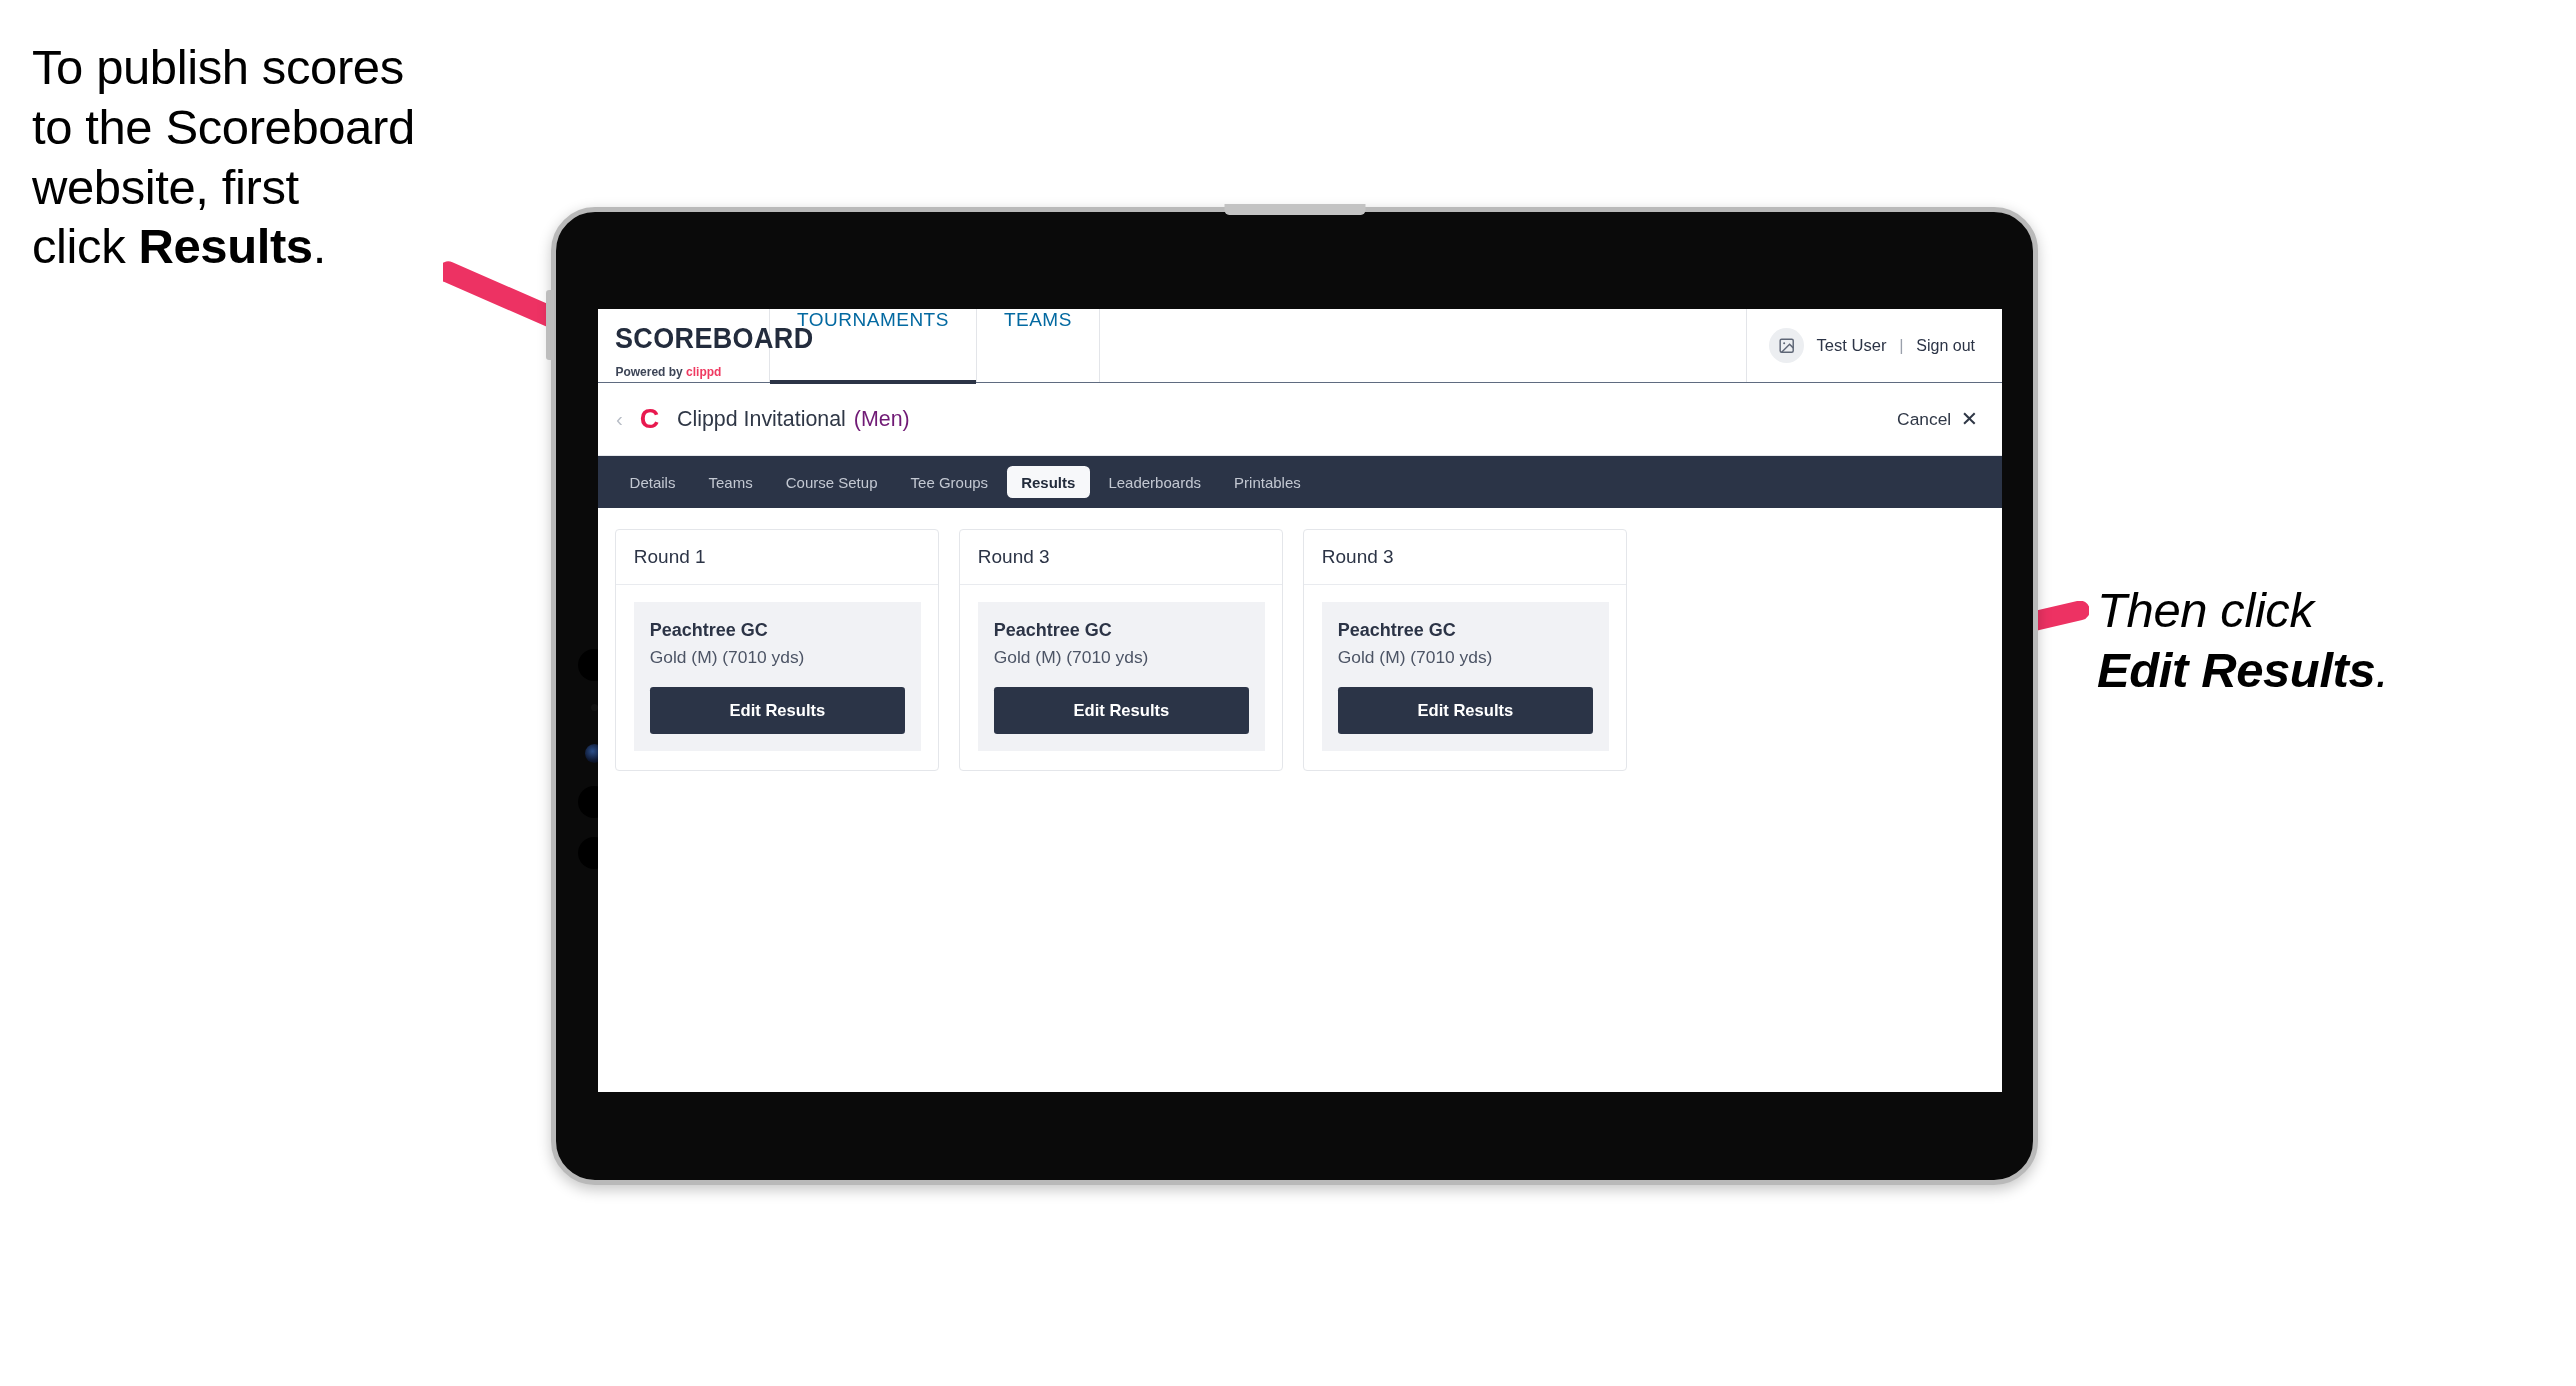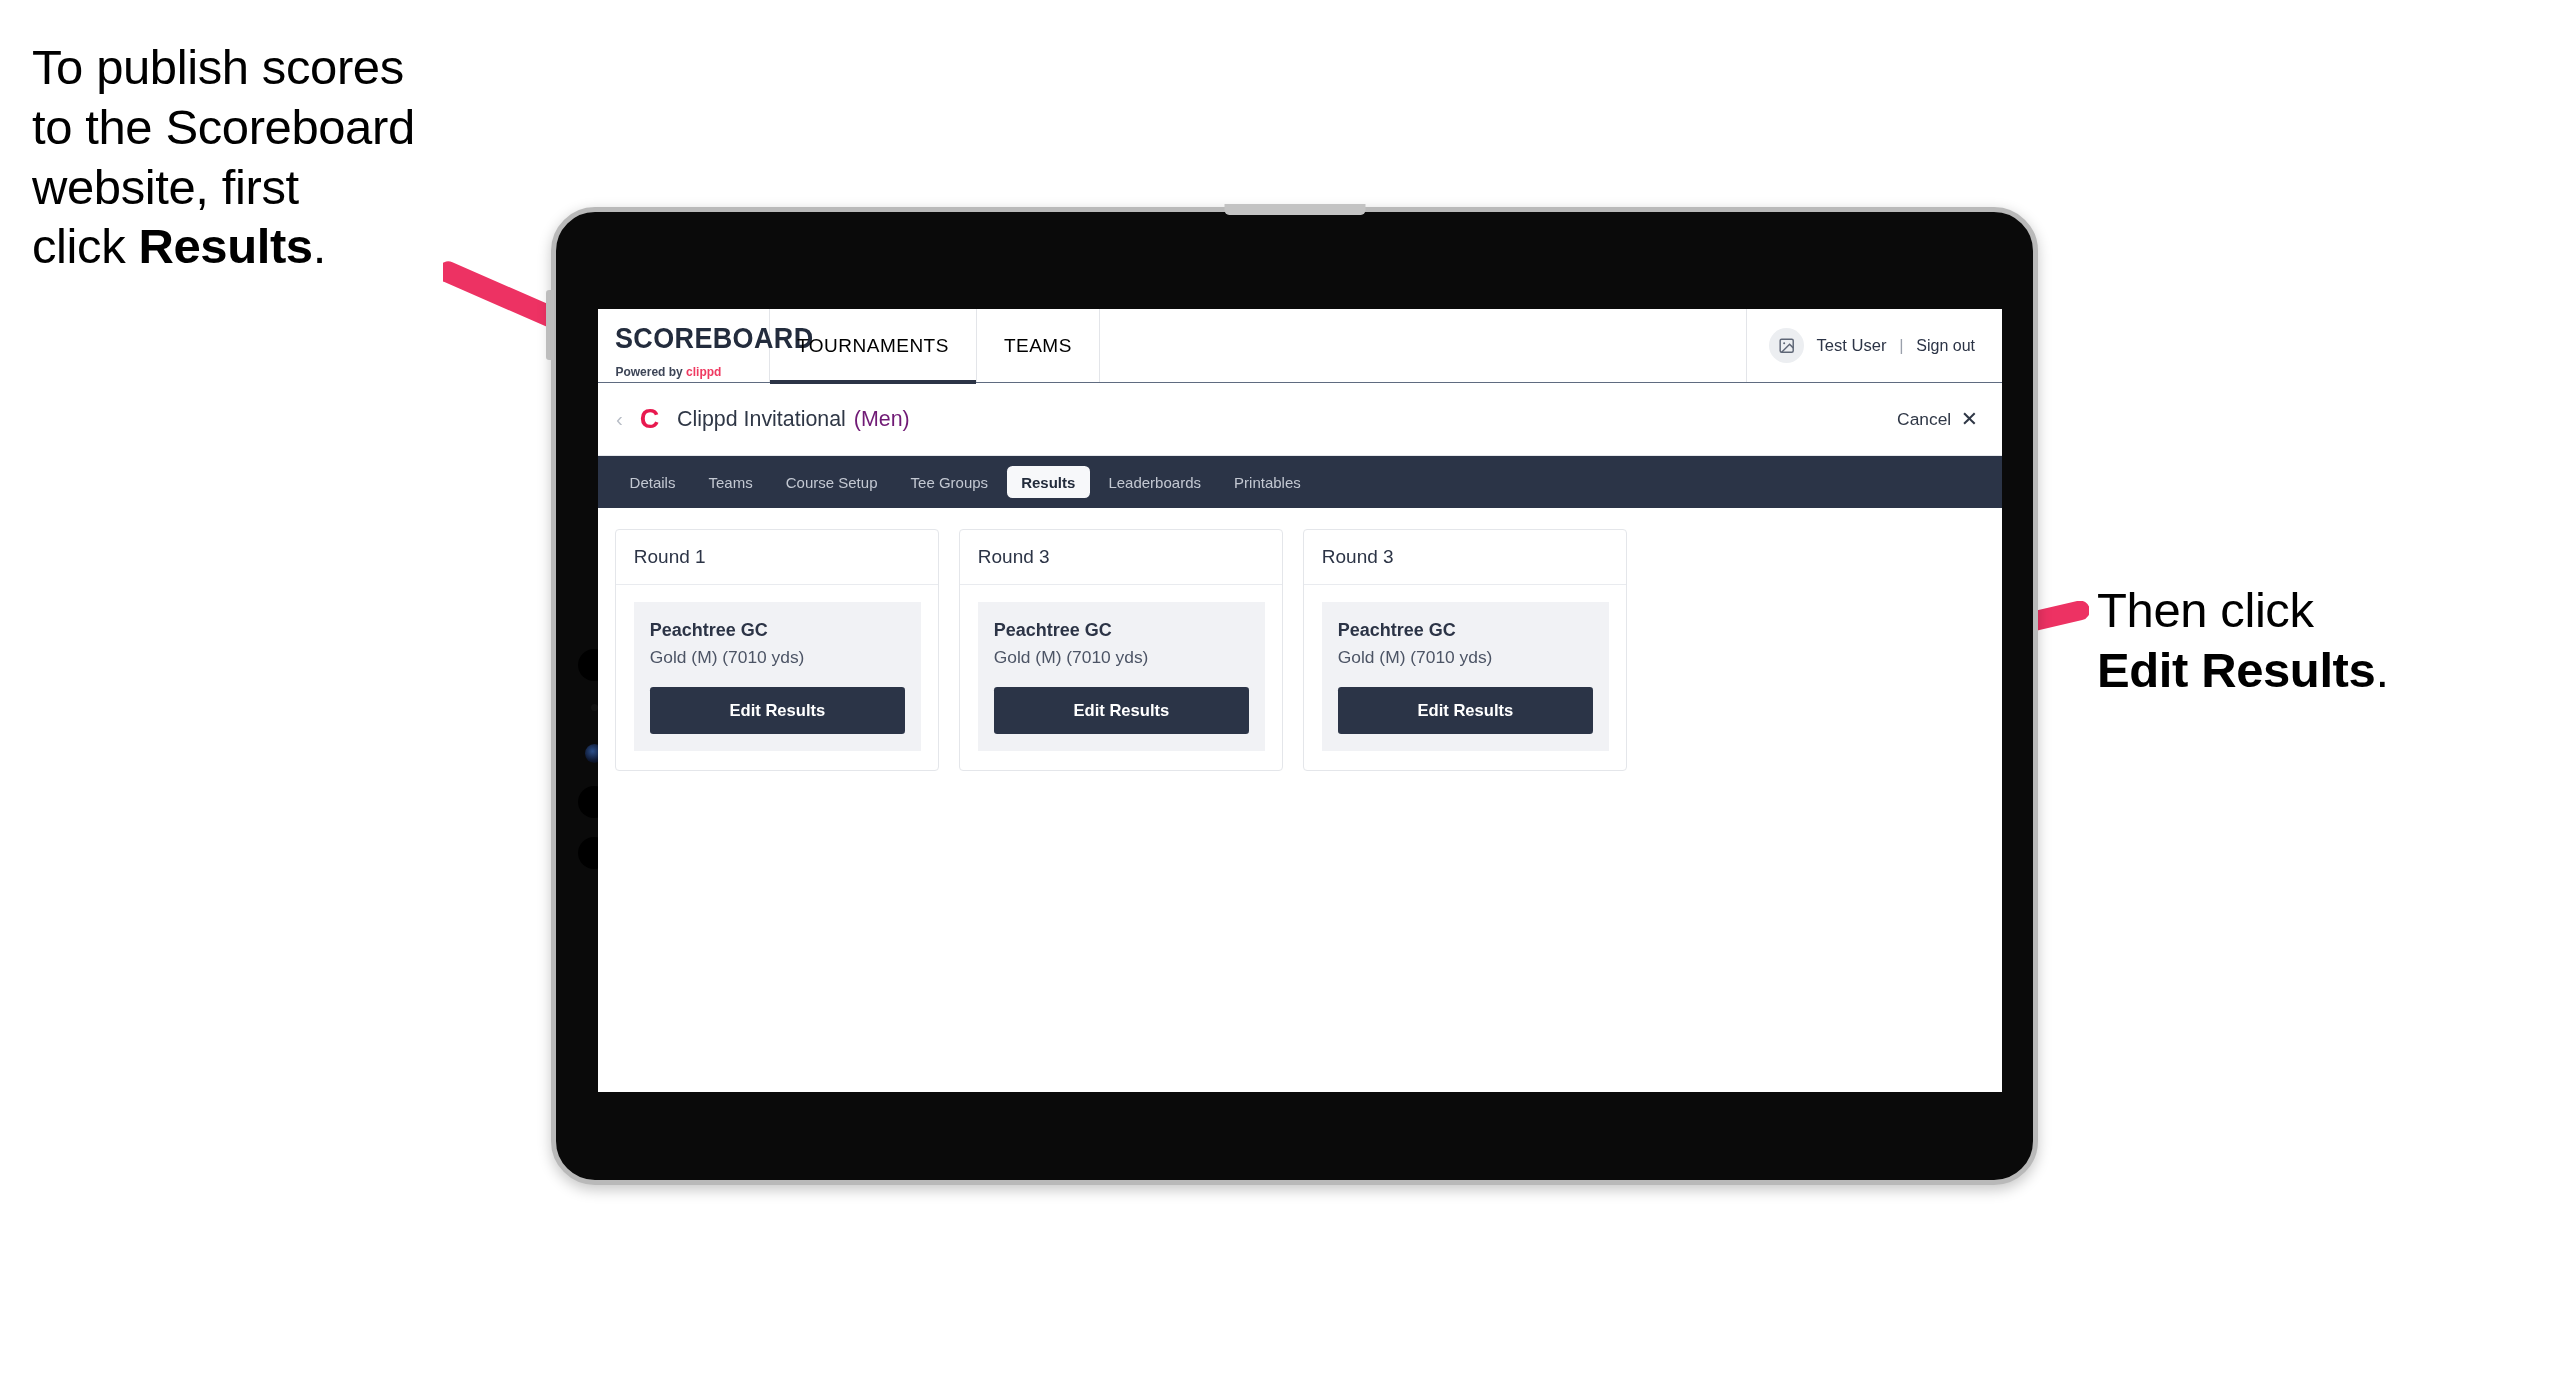--- a/index.html
+++ b/index.html
@@ -30,20 +30,21 @@
     width: 522px;
     font-size: 49px;
     line-height: 1.22;
   }
   #annot-right {
     left: 2097px;
     top: 581px;
     width: 443px;
     font-size: 49px;
     line-height: 1.22;
+    font-style: italic;
   }
   .annot b { font-weight: 700; }
 
   
   .arrow-svg {
     position: absolute;
     pointer-events: none;
   }
   #arrow-one { left: 443px; top: 261px; }
   #arrow-two { left: 1598px; top: 601px; }
@@ -138,25 +139,24 @@
     margin-top: 13px;
     font-size: 12px;
     color: #3d4557;
     font-weight: 600;
     line-height: 1;
   }
   #brand-sub .pink { color: #ef3a61; font-weight: 700; }
 
   .topnav-tab {
     display: flex;
-    align-items: center;
-    padding: 12px 27px;
+    padding: 0 27px;
     font-size: 19px;
     letter-spacing: 0.5px;
-    color: #000000;
+    color: #0369a1;
     border-right: 0.8px solid #e3e5e9;
     box-sizing: border-box;
     position: relative;
     cursor: pointer;
   }
   .topnav-tab.active::after {
     content: "";
     position: absolute;
     left: 0; right: 0; bottom: -1.6px;
     height: 4px;

